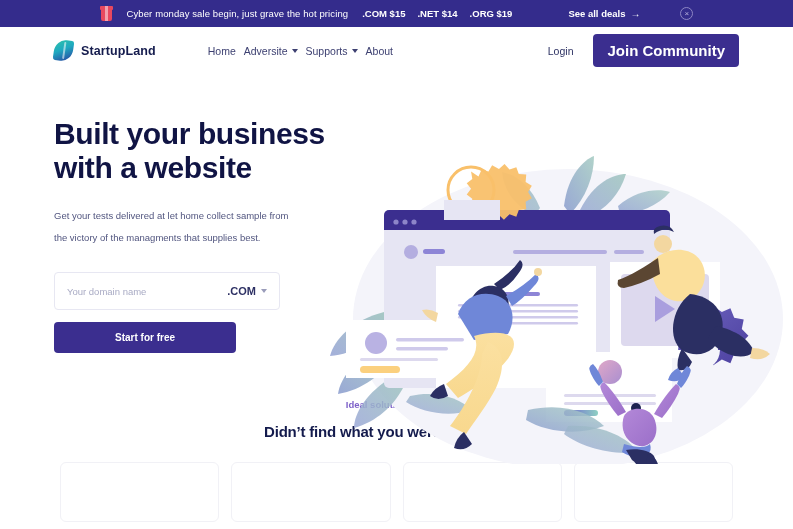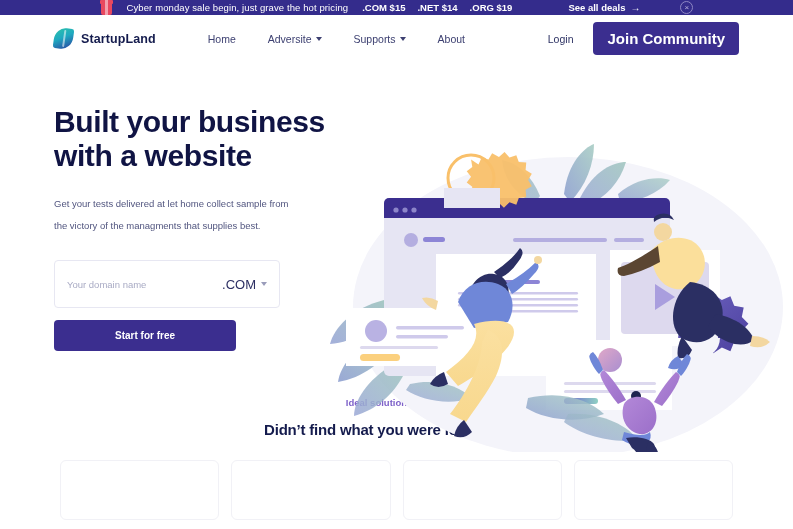--- a/index.html
+++ b/index.html
@@ -8,21 +8,21 @@
     width: 793px; height: 529px;
     overflow: hidden;
     background: #ffffff;
     font-family: "Liberation Sans", "DejaVu Sans", sans-serif;
     -webkit-font-smoothing: antialiased;
   }
   .page { position: relative; width: 793px; height: 529px; background:#fff; overflow:hidden; }
 
   
   .promobar {
-    height: 15px;
+    height: 27px;
     background: #342c8c;
     display: flex;
     align-items: center;
     justify-content: center;
     gap: 0;
     position: relative;
     color: #ffffff;
   }
   .promo-inner { display:flex; align-items:center; gap:14px; }
   .gift-icon { width: 13px; height: 15px; position: relative; display:inline-block; flex:none; }
@@ -62,21 +62,21 @@
     border-radius: 60% 12% 60% 12% / 60% 12% 60% 12%;
     transform: rotate(8deg);
   }
   .logo-mark .vein {
     position:absolute; left:50%; top:10%; width:1.5px; height:80%;
     background: rgba(255,255,255,.55); transform: translateX(-50%) rotate(8deg);
     border-radius: 1px;
   }
   .brand-name { font-size: 12.5px; font-weight:700; color:#141b4d; letter-spacing:.1px; }
 
-  .nav-links { display:flex; align-items:center; gap:32px; margin-left: 52px; }
+  .nav-links { display:flex; align-items:center; gap:8px; margin-left: 52px; }
   .nav-link {
     font-size: 10.5px; color:#3d4071; cursor:pointer;
     display:flex; align-items:center; gap:4px; white-space:nowrap;
   }
   .caret { width:0;height:0;border-left:3px solid transparent;border-right:3px solid transparent;border-top:4px solid #3d4071; display:inline-block; }
 
   .nav-right { margin-left:auto; display:flex; align-items:center; gap:20px; }
   .login-link { font-size:10.5px; color:#2d3263; cursor:pointer; }
   .join-btn {
     background:#3b2e8f; color:#fff; font-size:15px; font-weight:700;
@@ -88,31 +88,31 @@
   .hero-left { width: 300px; padding-top: 55px; }
   h1.hero-title {
     font-size: 30px; line-height: 1.13; font-weight: 700;
     color:#101444; letter-spacing:-0.4px;
   }
   .hero-sub {
     margin-top: 20px; font-size: 9.5px; line-height: 2.35;
     color:#51557f; max-width: 240px;
   }
   .domain-field {
-    margin-top: 23px; width: 226px; height: 48px;
+    margin-top: 23px; width: 226px; height: 38px;
     border: 1px solid #e7e7f2; border-radius: 4px; background:#fff;
     display:flex; align-items:center; padding: 0 12px;
   }
   .domain-input {
     border:none; outline:none; flex:1; font-size:9.5px; color:#23264d;
     font-family: inherit; background:transparent;
   }
   .domain-input::placeholder { color:#a9abc4; }
   .tld {
-    display:flex; align-items:center; gap:5px; font-size:13px; font-weight:400;
+    display:flex; align-items:center; gap:5px; font-size:11px; font-weight:700;
     color:#2c2f63; cursor:pointer;
   }
   .tld .caret { border-top-color:#9a9cba; }
   .start-btn {
     margin-top: 12px; width: 182px; height: 31px;
     background: #3b2e8f; color:#fff; border:none; border-radius:4px;
     font-size:10px; font-weight:700; cursor:pointer; font-family:inherit;
   }
   .nocard { margin-top: 11px; width:226px; text-align:center; font-size:8.5px; font-style:italic; color:#a6a8c0; }
 

